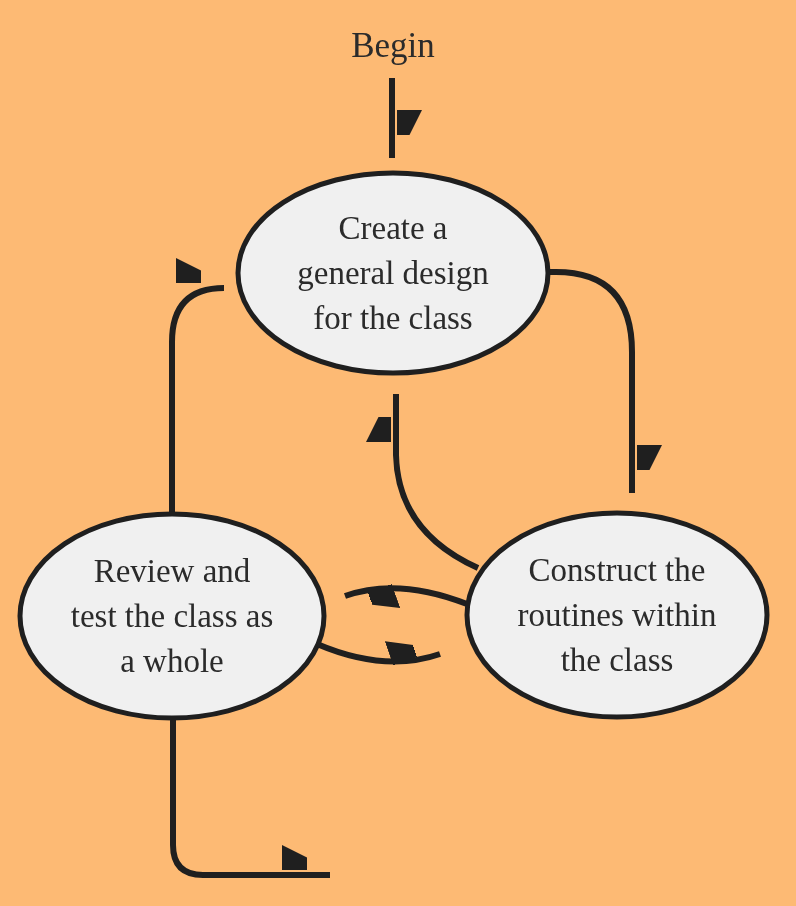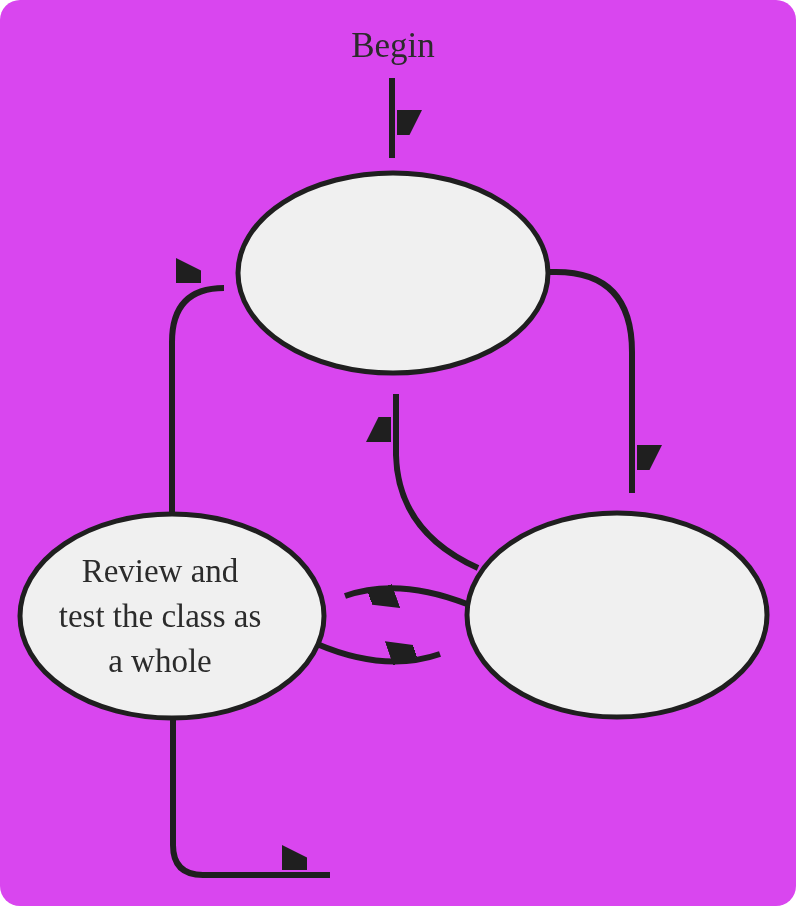--- a/index.html
+++ b/index.html
@@ -4,25 +4,24 @@
 <style>
   html, body {
     margin: 0;
     padding: 0;
     background: #ffffff;
   }
   .canvas {
     position: relative;
     width: 796px;
     height: 906px;
-    background: #d946ef;
+    background: #fdba74;
     font-family: "Liberation Serif", "DejaVu Serif", serif;
     color: #2b2b2b;
     overflow: hidden;
-    border-radius: 20px;
   }
   .canvas svg {
     position: absolute;
     left: 0;
     top: 0;
   }
   .label {
     position: absolute;
     white-space: pre-line;
     text-align: center;
@@ -72,19 +71,25 @@
     <ellipse cx="393" cy="273" rx="155" ry="100" fill="#f0f0f0" stroke="#1f1f1f" stroke-width="5"></ellipse>
 
     <ellipse cx="617" cy="615" rx="150" ry="102" fill="#f0f0f0" stroke="#1f1f1f" stroke-width="5"></ellipse>
 
     <ellipse cx="172" cy="616" rx="152" ry="102" fill="#f0f0f0" stroke="#1f1f1f" stroke-width="5"></ellipse>
   </svg>
 
   <div class="label terminal-label" style="left: 293px; top: 26px; width: 200px;">Begin</div>
 
 
+  <div class="label node-label" style="left: 243px; top: 175px; width: 300px; height: 196px;">Create a
+general design
+for the class</div>
 
+  <div class="label node-label" style="left: 469px; top: 515px; width: 296px; height: 200px;">Construct the
+routines within
+the class</div>
 
-  <div class="label node-label" style="left: 10px; top: 516px; width: 300px; height: 200px; font-family: Liberation Serif, serif;">Review and
+  <div class="label node-label" style="left: 22px; top: 516px; width: 300px; height: 200px; font-family: Liberation Serif, serif;">Review and
 test the class as
 a whole</div>
 
 </div>
 
 </body></html>

